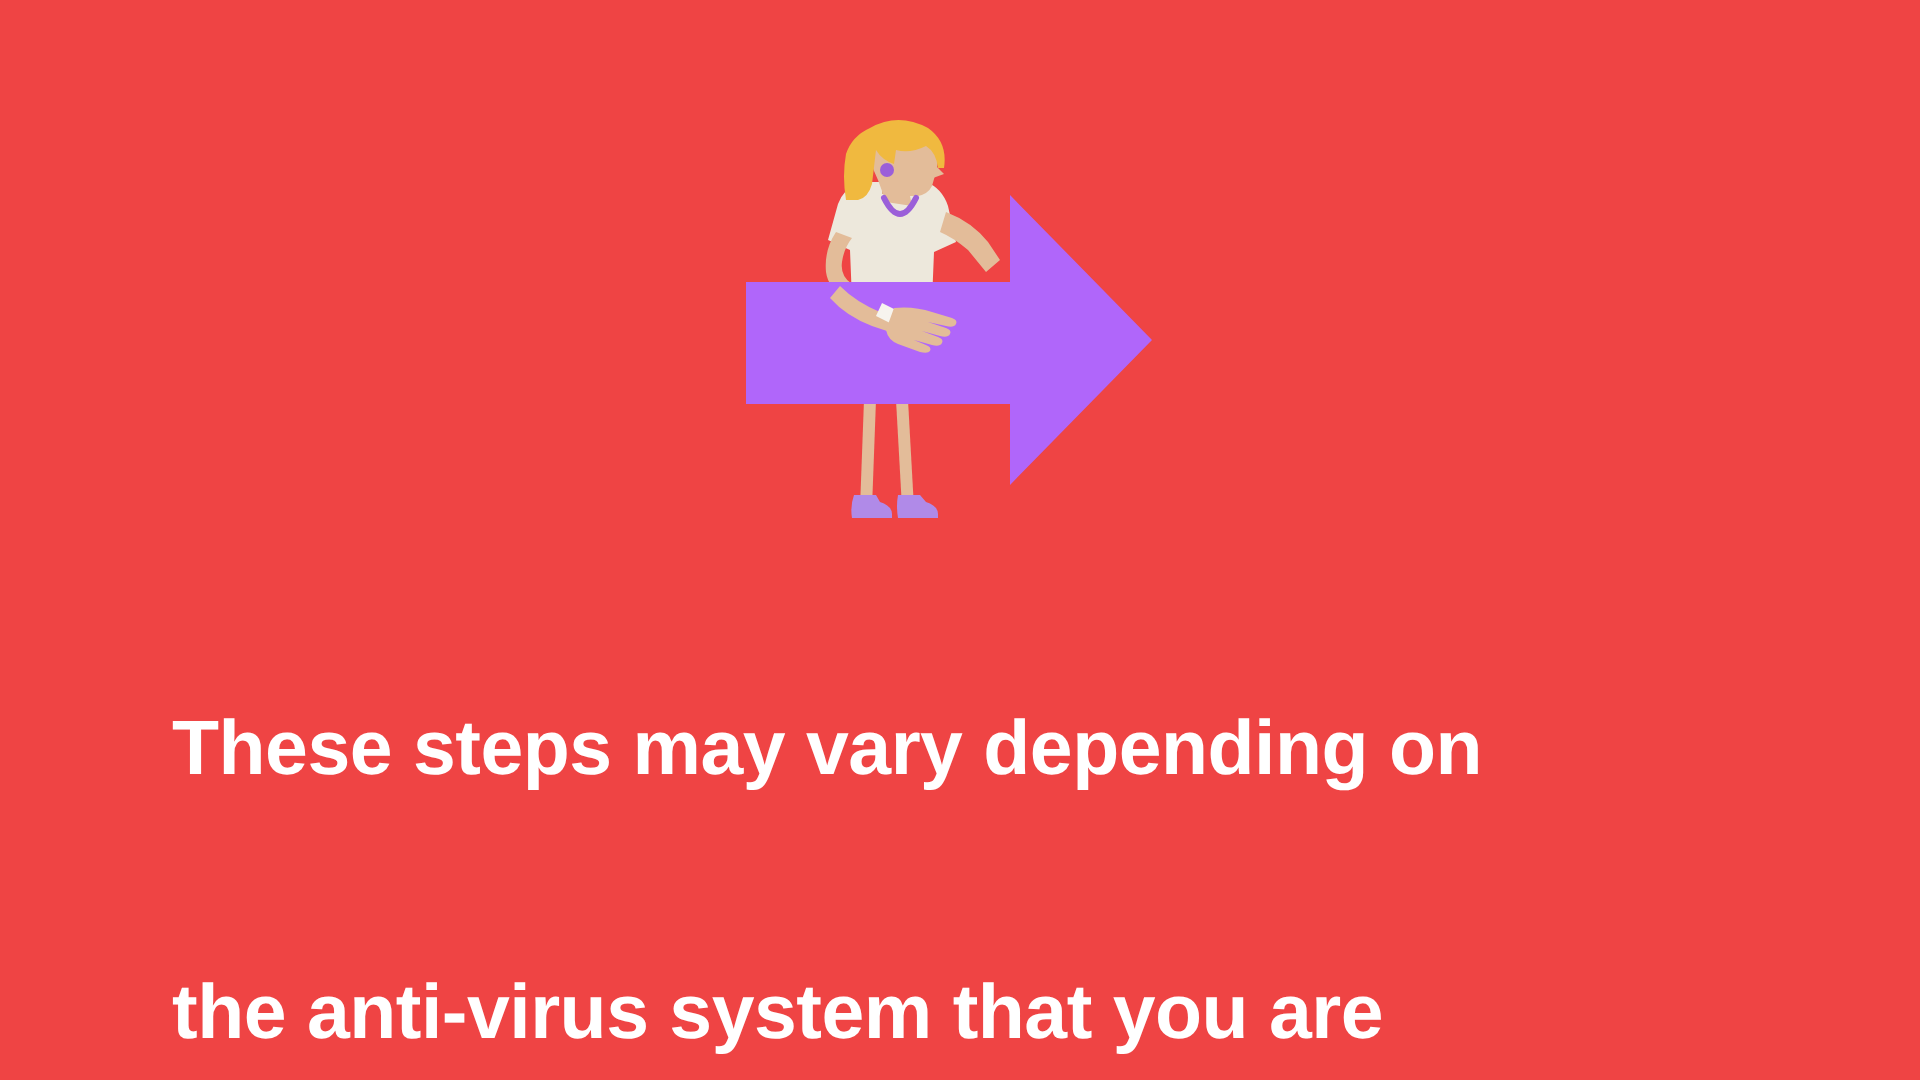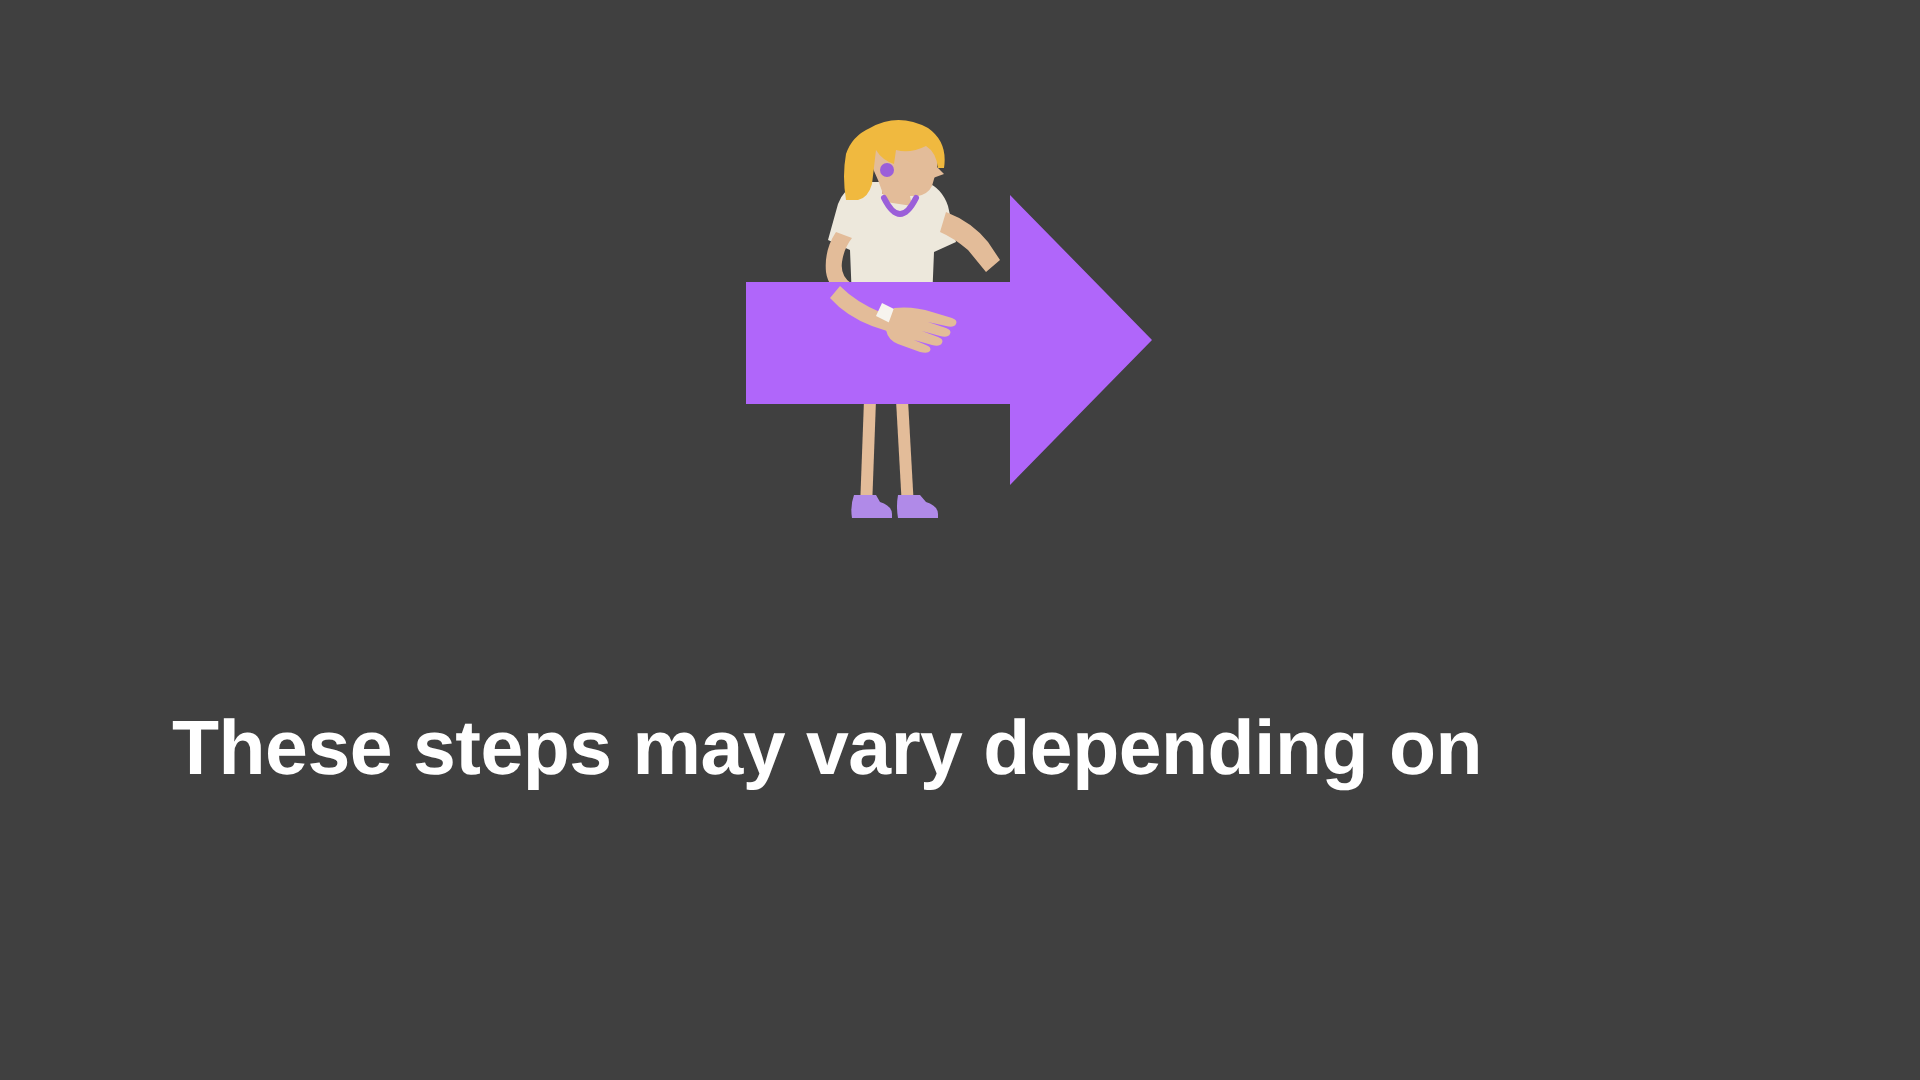--- a/index.html
+++ b/index.html
@@ -52,21 +52,21 @@
     white-space: pre-wrap;
     text-rendering: geometricPrecision;
   }
   .hl-line {
     display: block;
   }
 </style>
 </head>
 <body>
 
-<div id="slide" style="background: #404040;">
+<div id="slide" style="background: #ef4444;">
 
   <div id="illustration">
     <svg viewBox="0 0 520 500" xmlns="http://www.w3.org/2000/svg" aria-hidden="true">
 
       <g>
         <path d="M164 280 L176 280 L172 388 L160 388 Z" fill="#e3bc99"></path>
         <path d="M196 280 L208 280 L214 388 L202 388 Z" fill="#e3bc99"></path>
       </g>
 
       <g>
@@ -127,16 +127,17 @@
 
       <g>
         <path d="M194 188 Q214 186 232 192 L252 198 Q258 200 256 204 Q254 208 246 206 L228 202 L246 208 Q252 210 250 214 Q248 218 240 216 L222 211 L238 217 Q244 219 242 223 Q240 227 232 225 L214 220 L226 225 Q232 227 230 231 Q228 234 220 232 L198 224 Q188 220 186 210 Z" fill="#e3bc99"></path>
       </g>
 
     </svg>
   </div>
 
   <div id="headline" style="color: rgb(255, 255, 255);">
     <span class="hl-line">These steps may vary depending on</span>
+    <span class="hl-line">the anti-virus system that you are</span>
     
   </div>
 
 </div>
 
 </body></html>

